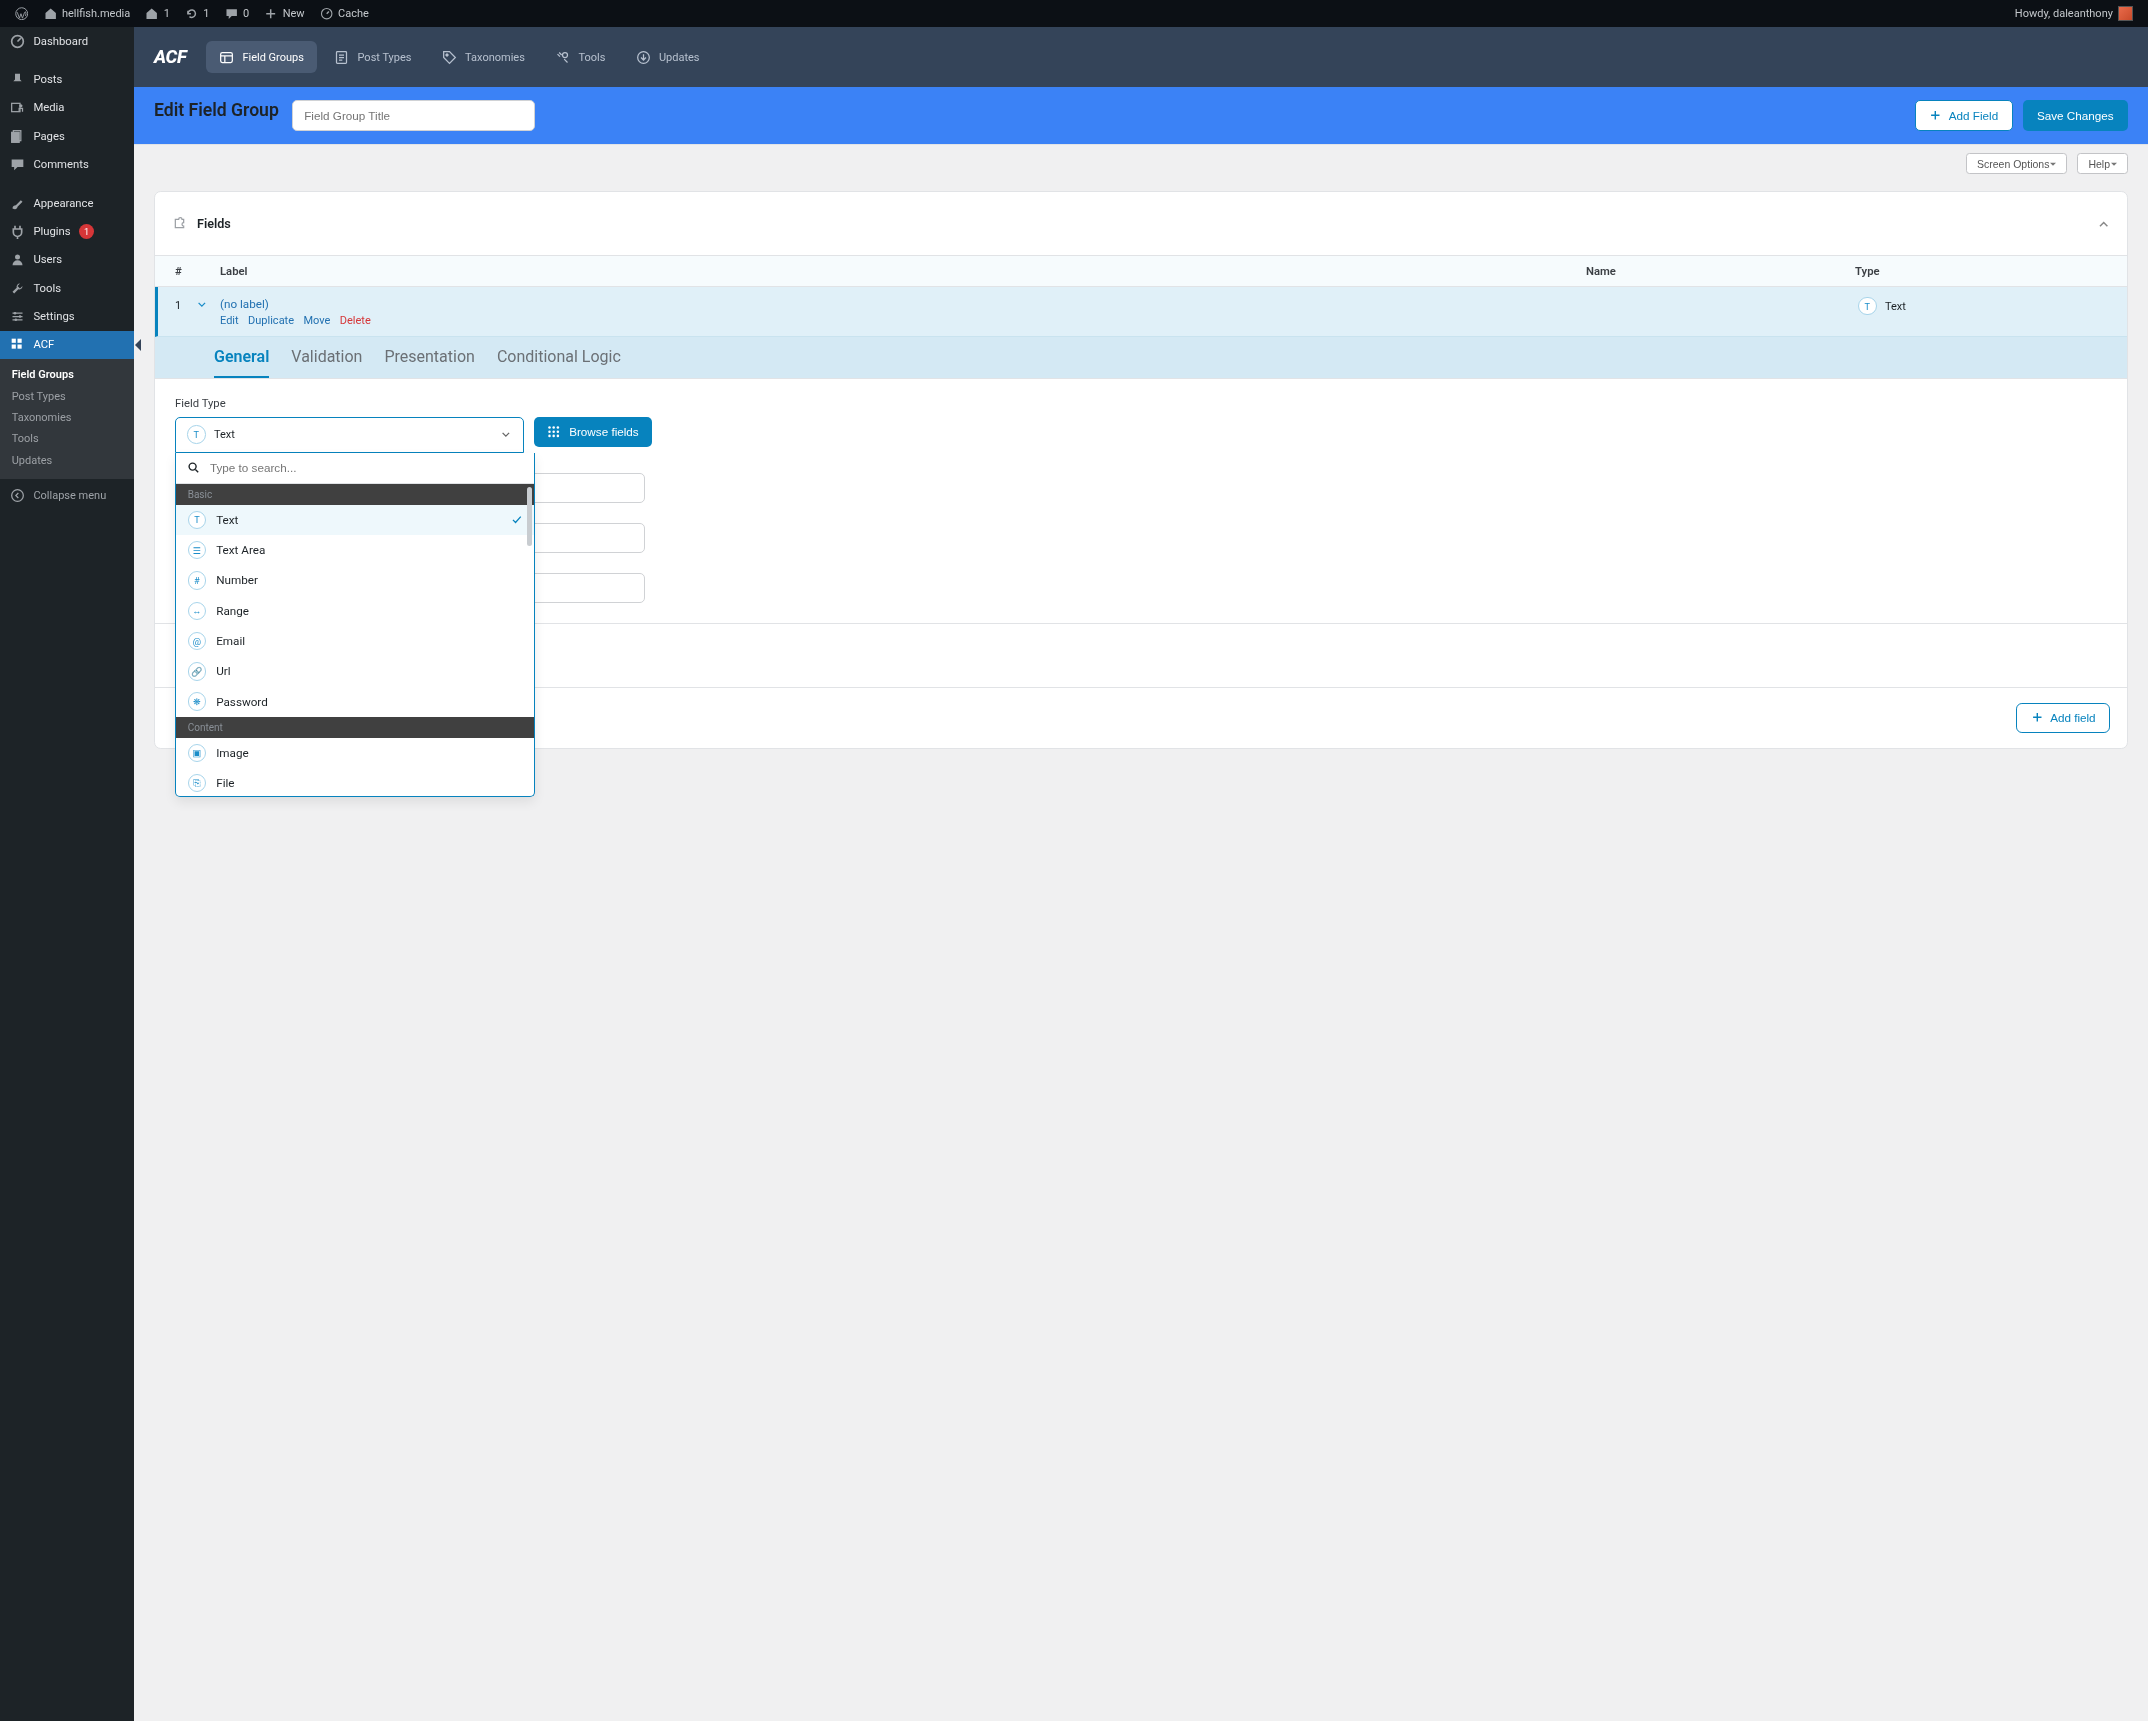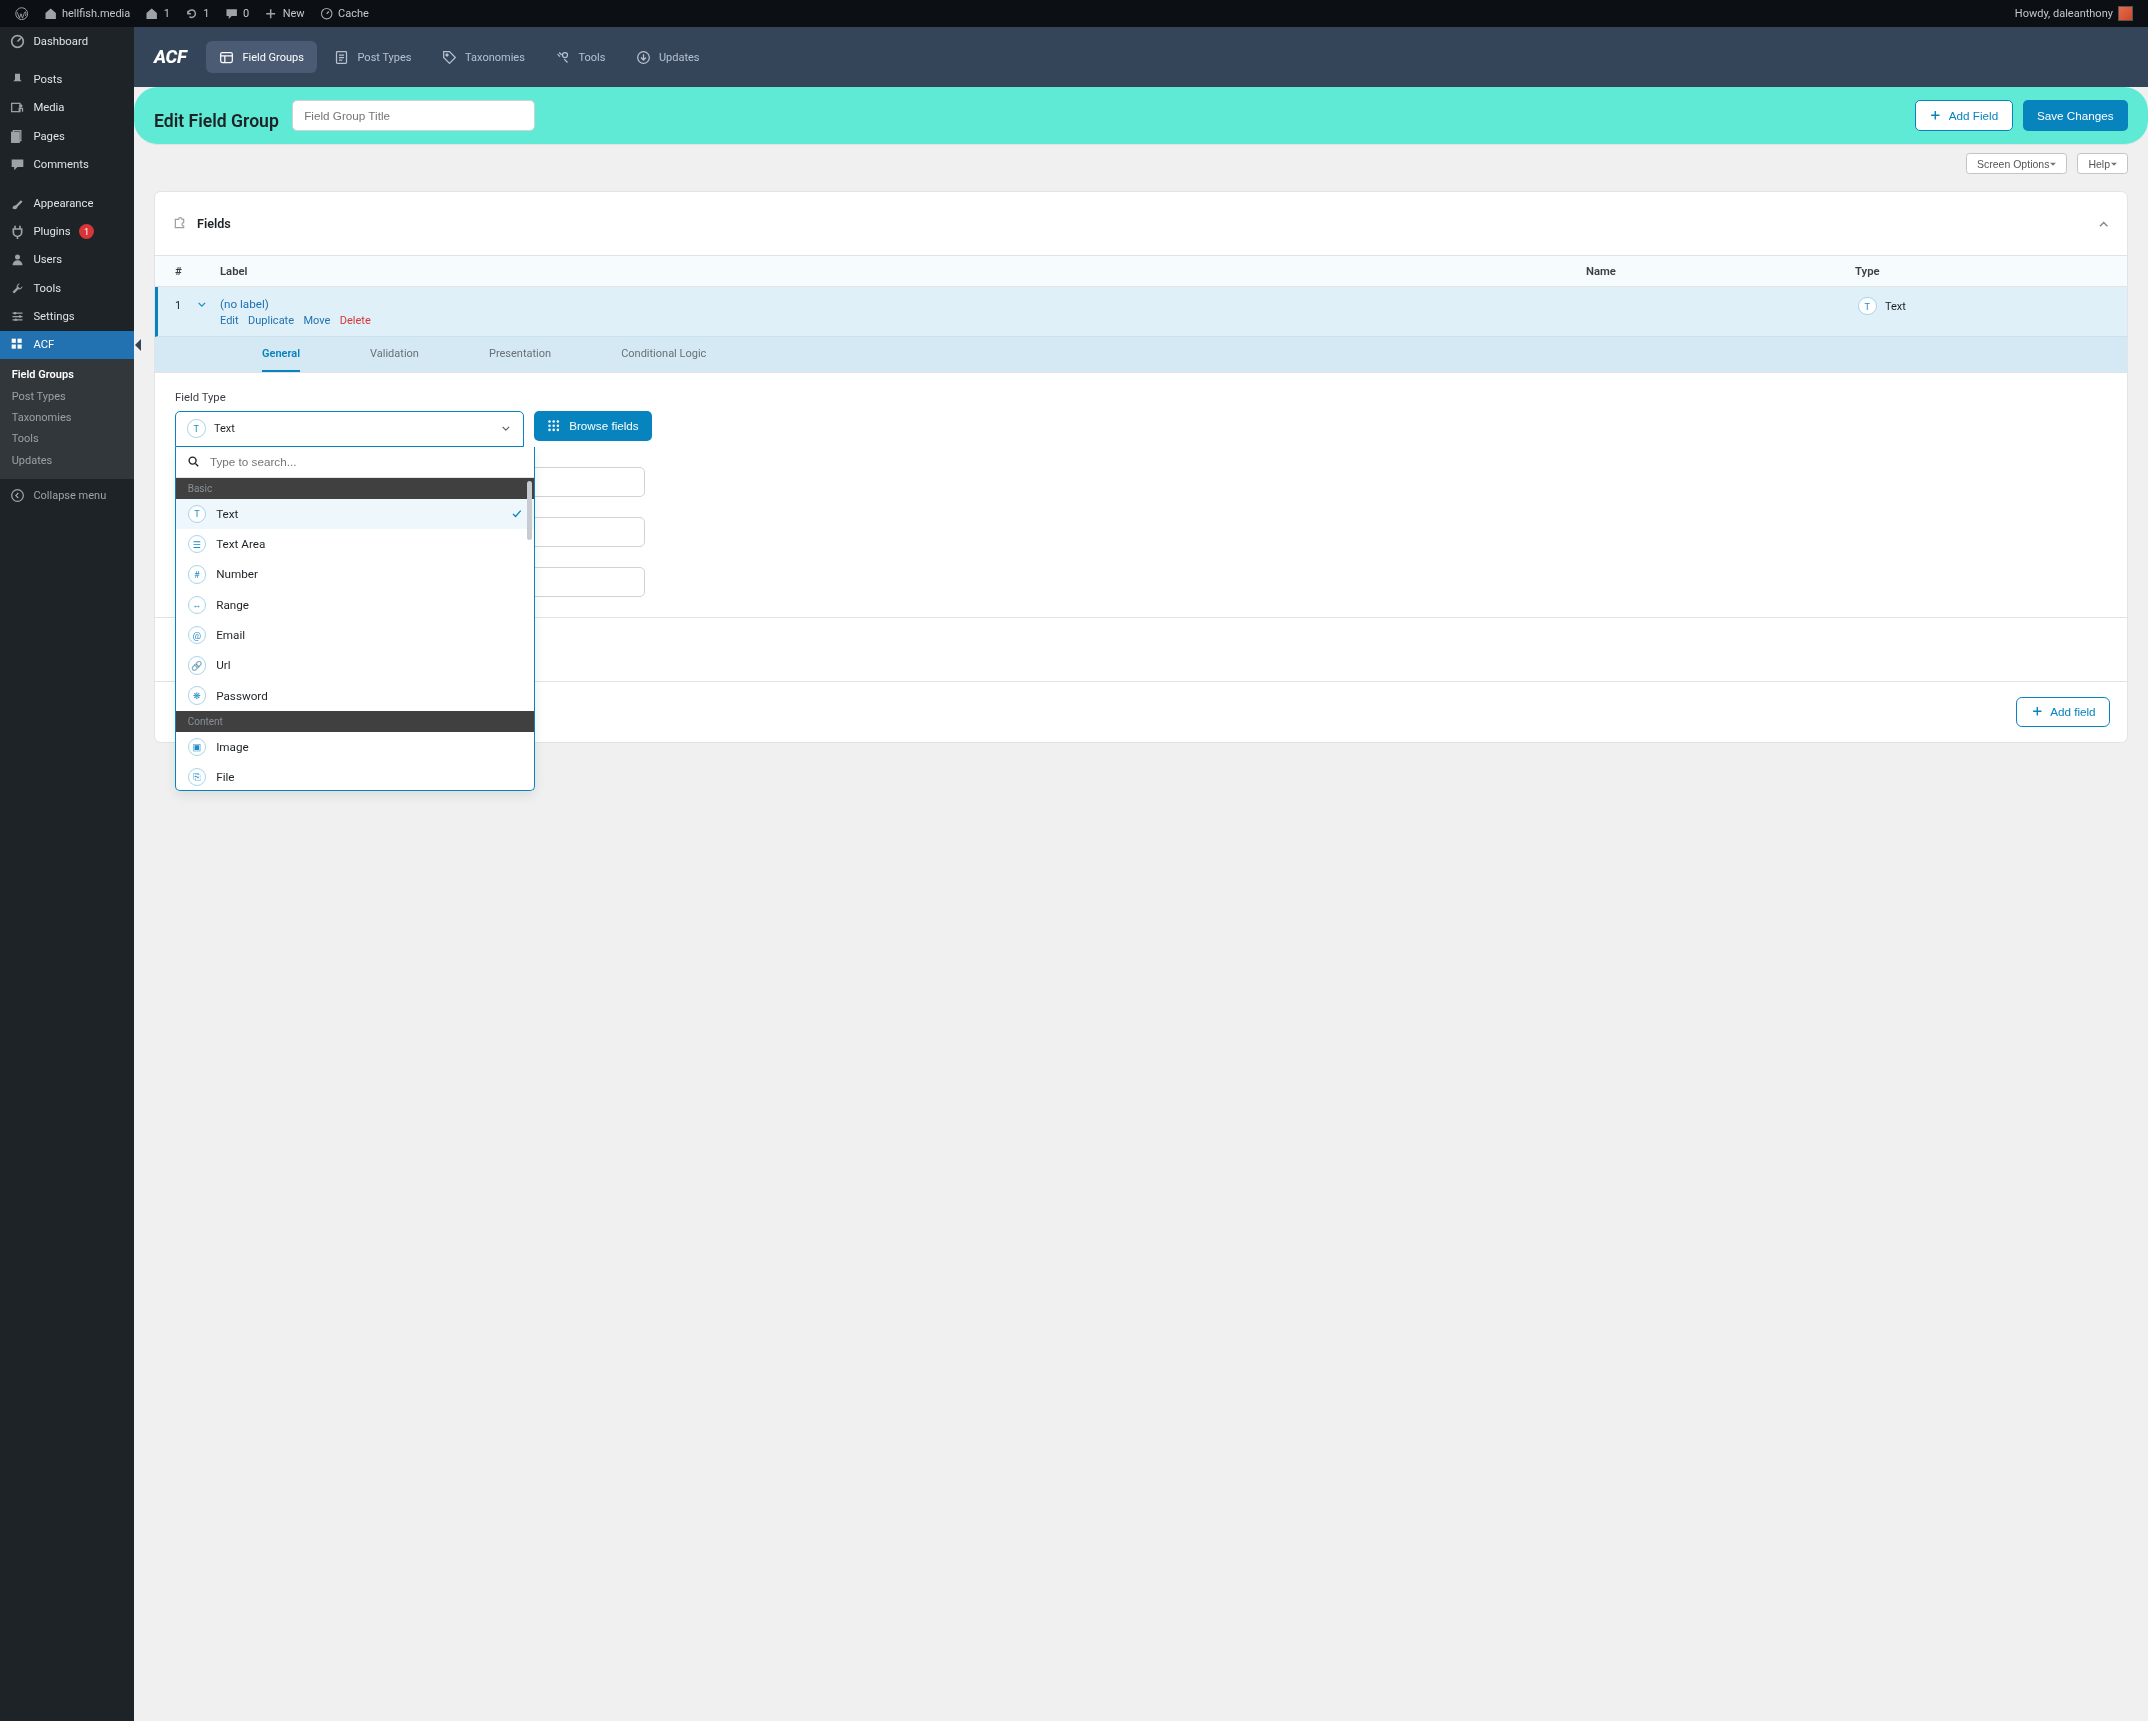--- a/index.html
+++ b/index.html
@@ -52,21 +52,21 @@
   .badge{background:var(--red);color:#fff;border-radius:7.6px;min-width:15px;height:15px;display:inline-flex;align-items:center;justify-content:center;font-size:9.2px;padding:0 4.2px;}
 
   
   .main{flex:1;min-width:0;display:flex;flex-direction:column;}
   .acf-nav{background:var(--acf-nav);height:60px;display:flex;align-items:center;padding:0 20px;gap:8.4px;}
   .acf-logo{font-weight:800;font-style:italic;color:#fff;font-size:18.5px;letter-spacing:-0.4px;margin-right:11.7px;}
   .acf-tab{display:flex;align-items:center;gap:8.4px;padding:8.4px 12.6px;border-radius:5.9px;color:#b7c1cf;cursor:pointer;}
   .acf-tab.active{background:var(--acf-nav-light);color:#fff;}
   .acf-tab svg{width:15px;height:15px;fill:currentColor;stroke:currentColor;}
 
-  .page-header{background:#5eead4;border-bottom:0.8px solid var(--border-light);padding:13.4px 20px;display:flex;align-items:flex-end;gap:13.4px;border-radius:24px;}
+  .page-header{background:#3b82f6;border-bottom:0.8px solid var(--border-light);padding:13.4px 20px;display:flex;align-items:flex-start;gap:13.4px;}
   .page-header h1{margin:0;font-size:17.6px;font-weight:600;}
   .title-input{border:0.8px solid #d0d2d5;border-radius:5px;padding:7.6px 11px;font-size:11.7px;width:243px;color:#888;}
   .page-header .actions{margin-left:auto;display:flex;gap:10px;}
   .btn{border-radius:5px;padding:7.6px 13.4px;font-size:11.7px;cursor:pointer;display:inline-flex;align-items:center;gap:6.7px;border:0.8px solid transparent;}
   .btn-outline-blue{border-color:var(--acf-blue);color:var(--acf-blue);background:#fff;}
   .btn-blue{background:var(--acf-blue);color:#fff;}
   .btn svg{width:12.6px;height:12.6px;stroke:currentColor;fill:none;stroke-width:2;}
 
   .screen-opts{display:flex;justify-content:flex-end;gap:10px;padding:8.4px 20px 0;}
   .screen-opts button{background:#fff;border:0.8px solid var(--border);border-radius:3.4px;padding:3.4px 10px;font-size:10.5px;color:#555;display:flex;align-items:center;gap:1px;cursor:pointer;}
@@ -87,21 +87,21 @@
   .row-open .col-num{display:flex;gap:15px;align-items:flex-start;padding-top:1.7px;}
   .row-open .chev{color:#1a8dc9;}
   .field-link{color:var(--wp-blue);font-size:11.7px;}
   .row-actions{margin-top:3.4px;font-size:11px;}
   .row-actions a{color:var(--wp-blue);margin-right:6.7px;cursor:pointer;}
   .row-actions a.del{color:var(--red);}
   .type-pill{display:flex;align-items:center;gap:8.4px;}
   .type-icon{width:18.5px;height:18.5px;border:0.8px solid var(--icon-ring);border-radius:50%;display:flex;align-items:center;justify-content:center;color:#1a8dc9;font-size:9.2px;background:#fff;}
 
   .tabs-row{background:var(--row-blue-dark);border-bottom:0.8px solid var(--border-light);padding:0 20px 0 59px;display:flex;gap:22px;}
-  .tabs-row a{padding:10px 0;font-size:11px;color:#6b7075;cursor:pointer;border-bottom:2.5px solid transparent;margin-left:48px;}
+  .tabs-row a{padding:10px 0;font-size:16px;color:#6b7075;cursor:pointer;border-bottom:2.5px solid transparent;}
   .tabs-row a.active{color:var(--acf-blue);border-bottom-color:var(--acf-blue);font-weight:600;}
 
   .field-body{padding:18.5px 20px 20px 20px;}
   .form-label{font-size:11.3px;color:#3b3f44;margin-bottom:6.7px;}
   .select-wrap{position:relative;display:inline-block;}
   .select{width:349px;border:1.3px solid var(--acf-blue);border-radius:5px 5px 0 0;background:#fff;padding:7.6px 11px;display:flex;align-items:center;gap:8.4px;cursor:pointer;}
   .select .arrow{margin-left:auto;color:#666;}
   .browse-btn{background:var(--acf-blue);color:#fff;border:none;border-radius:5px;padding:8.4px 13.4px;font-size:11.7px;display:inline-flex;align-items:center;gap:8.4px;cursor:pointer;margin-left:10px;vertical-align:top;}
   .browse-btn svg{width:13.4px;height:13.4px;fill:#fff;}
 

